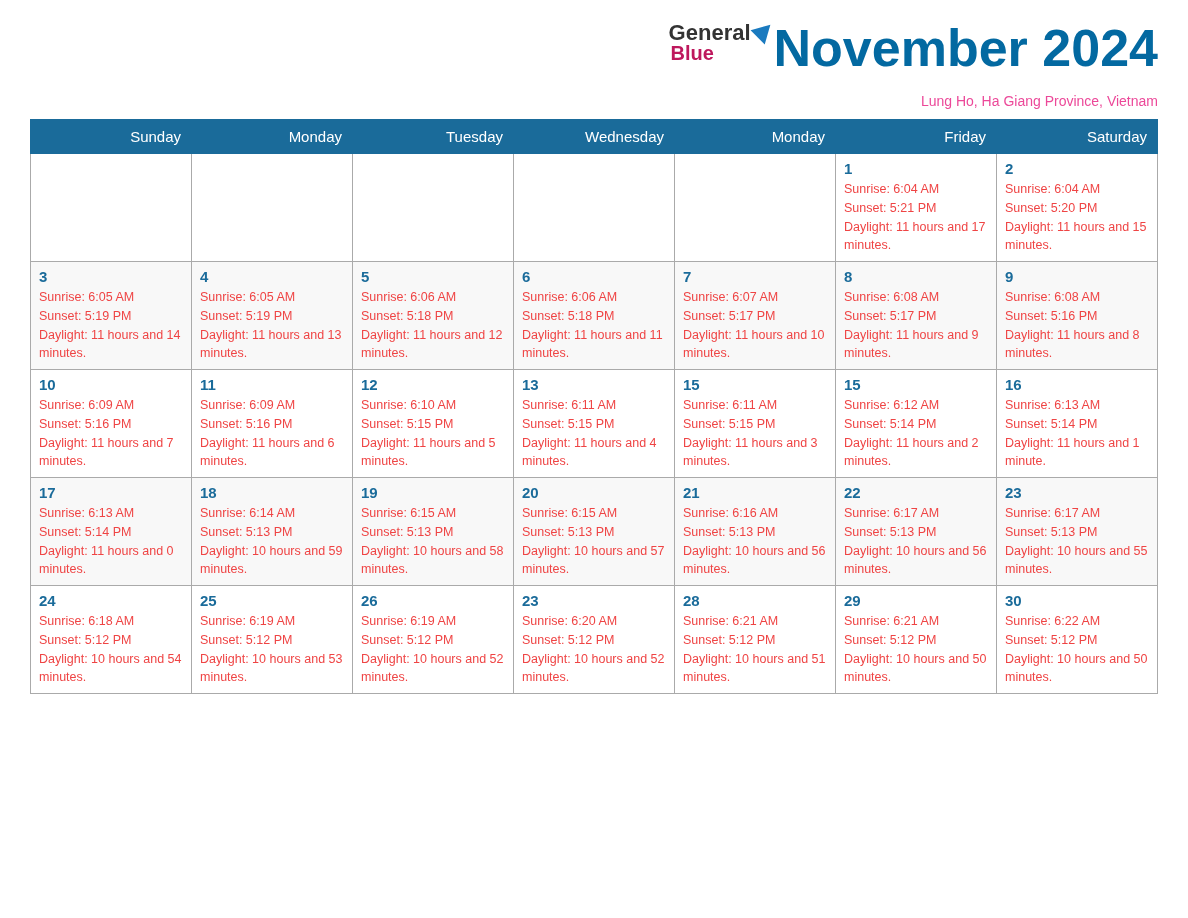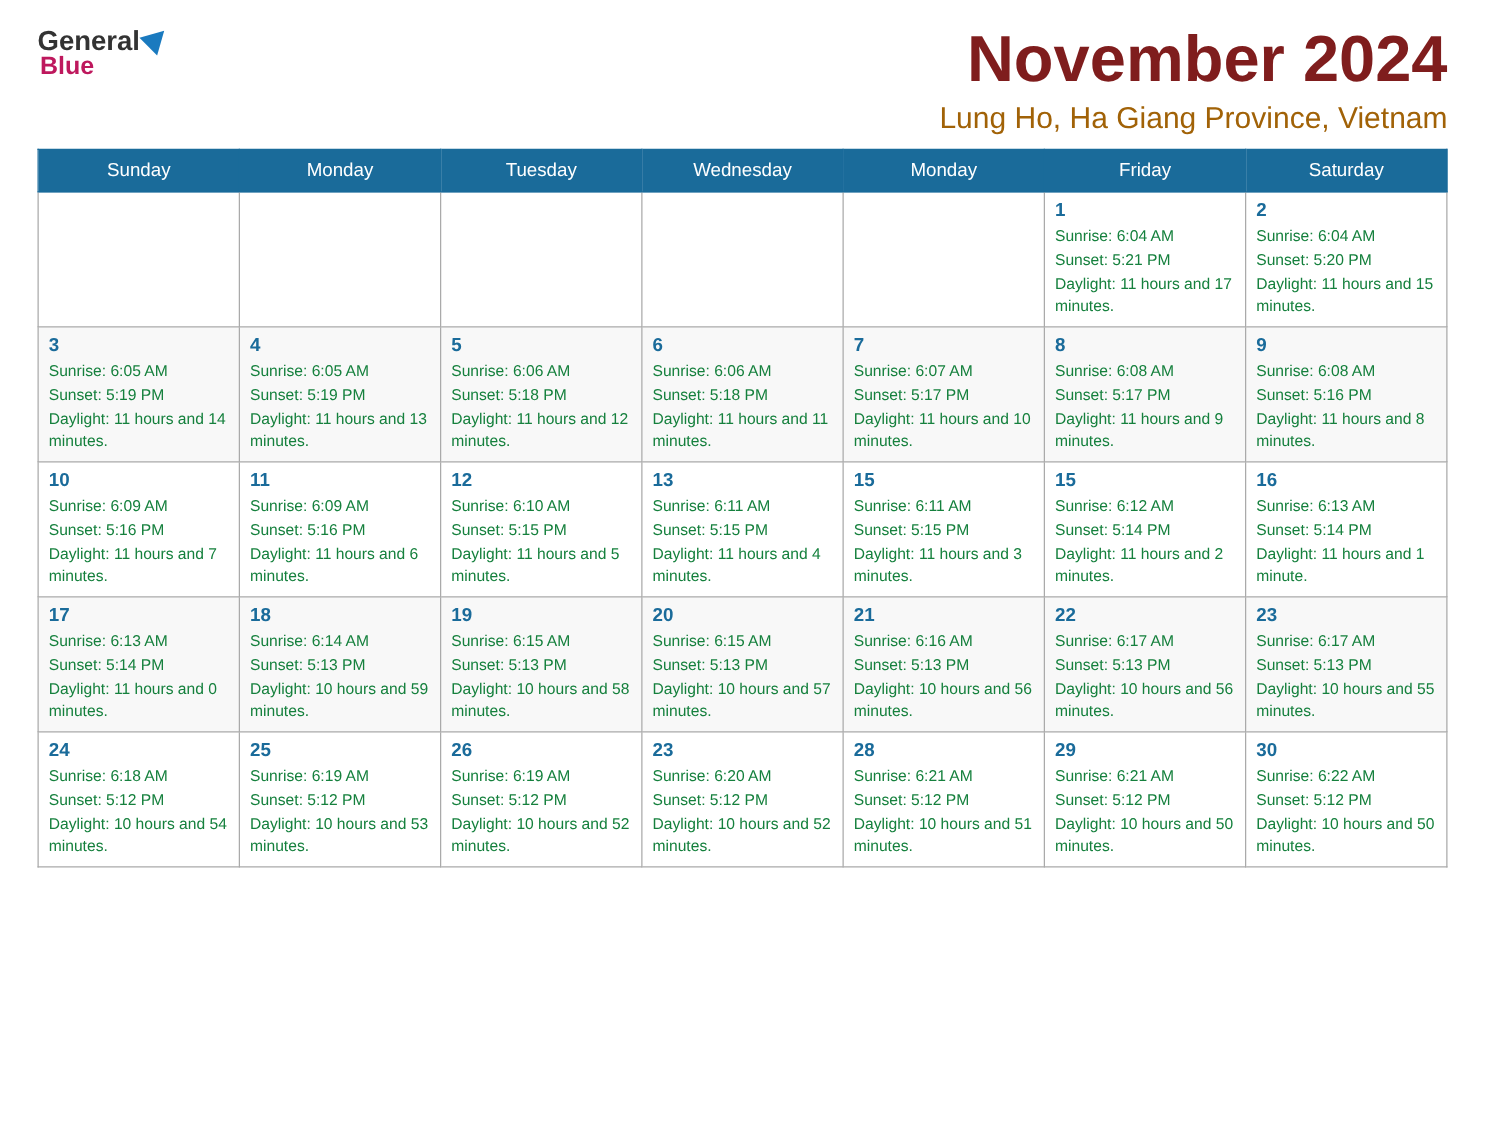--- a/index.html
+++ b/index.html
@@ -5,21 +5,21 @@
     * { box-sizing: border-box; margin: 0; padding: 0; }
     body {
       font-family: Arial, Helvetica, sans-serif;
       background: #fff;
       padding: 20px 30px;
       width: 1188px;
       min-height: 918px;
     }
     .header {
       display: flex;
-      justify-content: space-between;
+      justify-content: flex-end;
       align-items: flex-start;
       margin-bottom: 10px;
     }
     .logo {
       display: flex;
       flex-direction: column;
       align-items: flex-start;
     }
     .logo-text {
       font-size: 22px;
@@ -46,61 +46,61 @@
       color: #be185d;
       margin-top: -4px;
       padding-left: 2px;
     }
     .title-section {
       text-align: right;
     }
     .month-title {
       font-size: 52px;
       font-weight: bold;
-      color: #7f1d1d;
+      color: #0369a1;
       line-height: 1.1;
     }
     .location {
-      font-size: 24px;
-      color: #a16207;
-      margin-top: 4px;
+      font-size: 14px;
+      color: #ec4899;
+      margin-top: 16px;
     }
     .calendar {
       width: 100%;
       border-collapse: collapse;
       margin-top: 10px;
     }
     .calendar th {
       background: #1a6b9a;
       color: #fff;
       font-size: 15px;
       font-weight: normal;
       padding: 8px 10px;
-      text-align: center;
+      text-align: right;
       border: 1px solid #1a6b9a;
     }
     .calendar td {
       border: 1px solid #aaa;
       vertical-align: top;
       padding: 6px 8px;
       width: 14.28%;
       min-height: 100px;
       font-size: 13px;
       color: #333;
     }
     .day-number {
       font-size: 15px;
       font-weight: bold;
       color: #1a6b9a;
       display: block;
       margin-bottom: 3px;
     }
     .day-info {
       font-size: 12.5px;
-      color: #15803d;
+      color: #ef4444;
       line-height: 1.5;
     }
     .empty-cell {
       background: #fff;
     }
     tr:nth-child(even) td {
       background: #f8f8f8;
     }
     tr:nth-child(odd) td {
       background: #fff;

